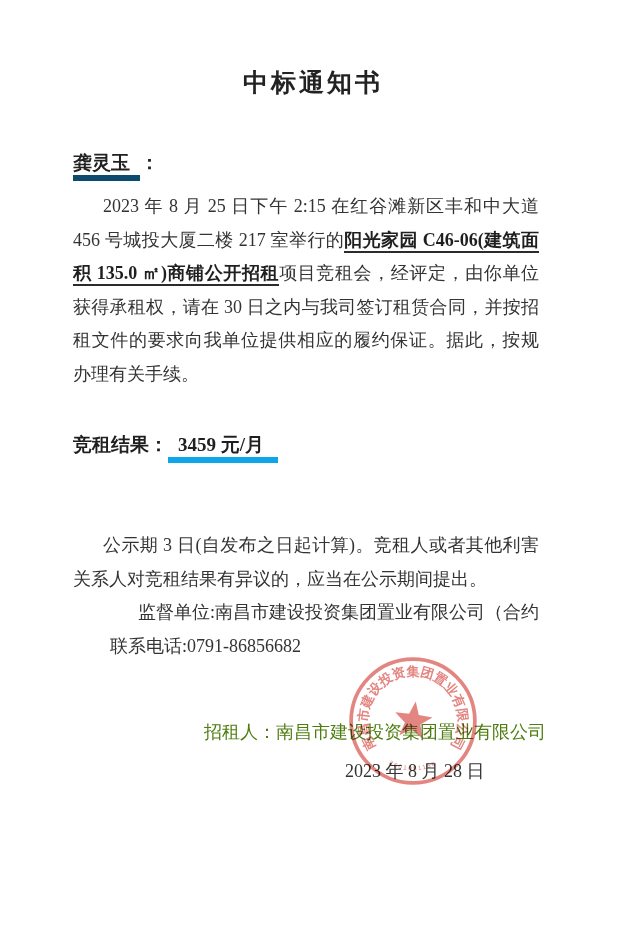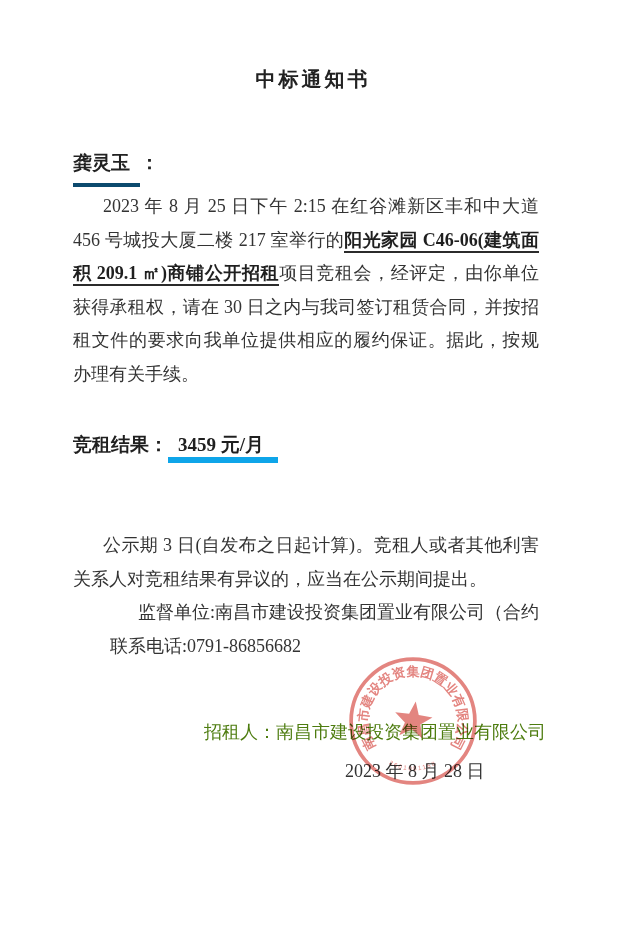--- a/index.html
+++ b/index.html
@@ -15,38 +15,37 @@
     font-family: "Liberation Serif", "DejaVu Serif", serif;
     color: #333333;
     overflow: hidden;
   }
   .title {
     position: absolute;
     top: 66px;
     left: 0;
     width: 626px;
     text-align: center;
-    font-size: 20px;
+    font-size: 25px;
     font-weight: bold;
     letter-spacing: 3px;
     color: #222222;
   }
   .addressee {
     position: absolute;
     top: 150px;
     left: 73px;
     font-size: 19px;
     font-weight: bold;
     color: #222222;
   }
   .addressee .name {
-    border-bottom: 4px solid #0c4a6e;
-    padding-bottom: 8px;
+    border-bottom: 6px solid #0c4a6e;
+    padding-bottom: 2px;
     padding-right: 10px;
-    font-family: Liberation Mono, monospace;
   }
   .block {
     position: absolute;
     left: 73px;
     width: 466px;
     font-size: 18px;
     line-height: 33.5px;
     color: #333333;
   }
   .para1 { top: 190px; }
@@ -112,21 +111,21 @@
 
   <div class="title">中标通知书</div>
 
   <div class="addressee">
     <span class="name">龚灵玉</span><span>：</span>
   </div>
 
   <div class="block para1">
     <div class="line indent">2023 年 8 月 25 日下午 2:15 在红谷滩新区丰和中大道</div>
     <div class="line"><span>456 号城投大厦二楼 217 室举行的</span><span class="bold-ul">阳光家园 C46-06(建筑面</span></div>
-    <div class="line"><span class="bold-ul">积 209.1 ㎡)商铺公开招租</span><span>项目竞租会，经评定，由你单位</span></div>
+    <div class="line"><span class="bold-ul">积 135.0 ㎡)商铺公开招租</span><span>项目竞租会，经评定，由你单位</span></div>
     <div class="line">获得承租权，请在 30 日之内与我司签订租赁合同，并按招</div>
     <div class="line">租文件的要求向我单位提供相应的履约保证。据此，按规定</div>
     <div class="line short">办理有关手续。</div>
   </div>
 
   <div class="result">
     <span>竞租结果：</span><span class="value">3459 元/月</span>
   </div>
 
   <div class="block para2">

